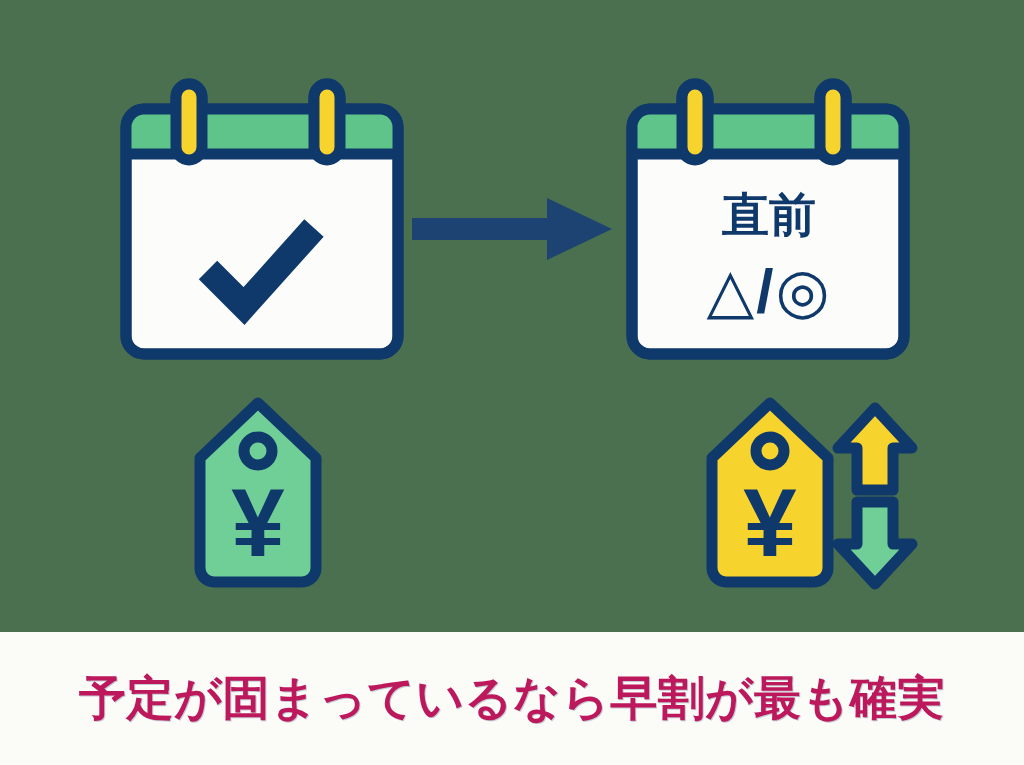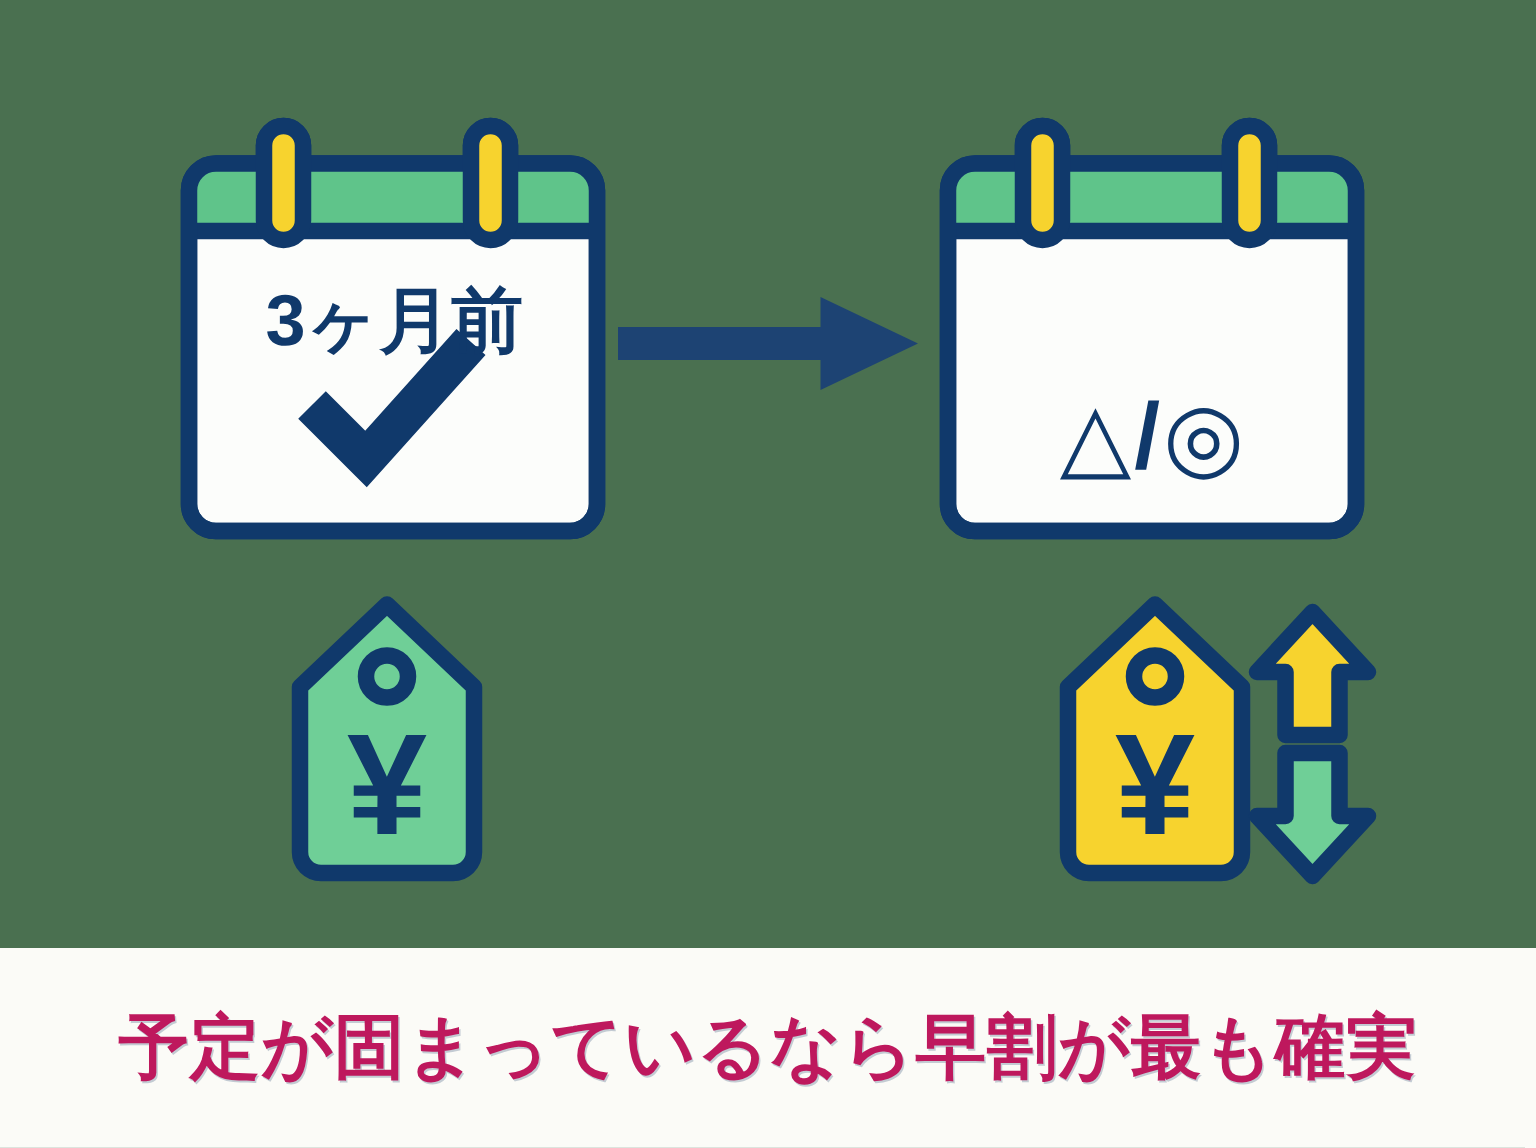--- a/index.html
+++ b/index.html
@@ -85,40 +85,40 @@
       <rect x="8" y="35" width="272" height="45" fill="#5fc48a" stroke="none" clip-path="none" opacity="0"></rect>
       <path d="M26 35 h236 a18 18 0 0 1 18 18 v27 h-272 v-27 a18 18 0 0 1 18 -18 z" fill="#5fc48a"></path>
       <line x1="8" y1="80" x2="280" y2="80" stroke="#10396b" stroke-width="11"></line>
       <rect x="8" y="35" width="272" height="245" rx="18" fill="none" stroke="#10396b" stroke-width="11"></rect>
 
       <rect x="58" y="10" width="26" height="76" rx="13" fill="#f7d32e" stroke="#10396b" stroke-width="11"></rect>
       <rect x="196" y="10" width="26" height="76" rx="13" fill="#f7d32e" stroke="#10396b" stroke-width="11"></rect>
 
       <path d="M90 196 L126 232 L196 154" fill="none" stroke="#10396b" stroke-width="26" stroke-linecap="butt" stroke-linejoin="miter"></path>
     </svg>
-    <div class="cal-label" style="top:108px; font-size:48px;">3ヶ月前</div>
   </div>
 
   <div class="arrow-mid" style="left:412px; top:198px; width:200px; height:62px;">
     <svg width="200" height="62" viewBox="0 0 200 62">
       <path d="M0 20 H135 V0 L200 31 L135 62 V42 H0 Z" fill="#1d4373"></path>
     </svg>
   </div>
 
   <div class="cal" style="left:624px; top:74px; width:290px; height:290px;">
     <svg width="290" height="290" viewBox="0 0 290 290">
       <rect x="58" y="10" width="26" height="76" rx="13" fill="#f7d32e" stroke="#10396b" stroke-width="11"></rect>
       <rect x="196" y="10" width="26" height="76" rx="13" fill="#f7d32e" stroke="#10396b" stroke-width="11"></rect>
       <rect x="8" y="35" width="272" height="245" rx="18" fill="#fcfdfb" stroke="#10396b" stroke-width="11"></rect>
       <path d="M26 35 h236 a18 18 0 0 1 18 18 v27 h-272 v-27 a18 18 0 0 1 18 -18 z" fill="#5fc48a"></path>
       <line x1="8" y1="80" x2="280" y2="80" stroke="#10396b" stroke-width="11"></line>
       <rect x="8" y="35" width="272" height="245" rx="18" fill="none" stroke="#10396b" stroke-width="11"></rect>
       <rect x="58" y="10" width="26" height="76" rx="13" fill="#f7d32e" stroke="#10396b" stroke-width="11"></rect>
       <rect x="196" y="10" width="26" height="76" rx="13" fill="#f7d32e" stroke="#10396b" stroke-width="11"></rect>
     </svg>
+    <div class="cal-label" style="top:110px; font-size:47px;">直前</div>
     <div class="cal-label" style="top:180px; font-size:62px; letter-spacing:2px;">△/◎</div>
   </div>
 
   <div class="tag" style="left:190px; top:396px; width:136px; height:196px;">
     <svg width="136" height="196" viewBox="0 0 136 196">
       <path d="M68 7 L126 62 V172 a14 14 0 0 1 -14 14 H24 a14 14 0 0 1 -14 -14 V62 Z" fill="#6fcf97" stroke="#10396b" stroke-width="11" stroke-linejoin="round"></path>
       <circle cx="68" cy="55" r="14" fill="#6fcf97" stroke="#10396b" stroke-width="11"></circle>
       <text x="68" y="160" text-anchor="middle" font-size="96" font-weight="bold" font-family="'Liberation Sans','DejaVu Sans',sans-serif" fill="#10396b">¥</text>
     </svg>
   </div>

